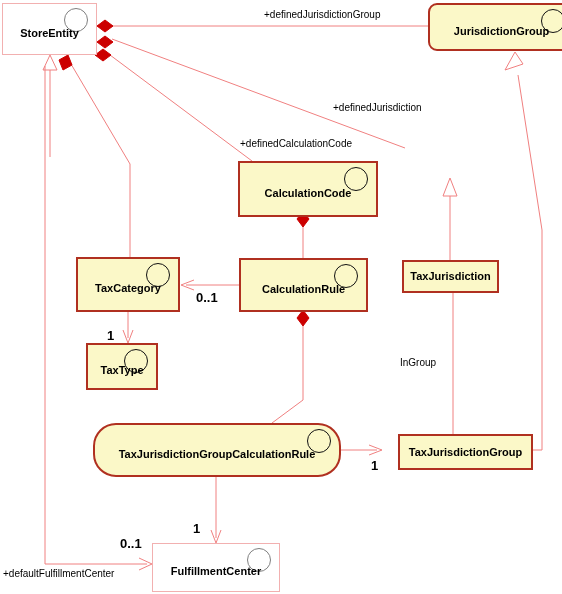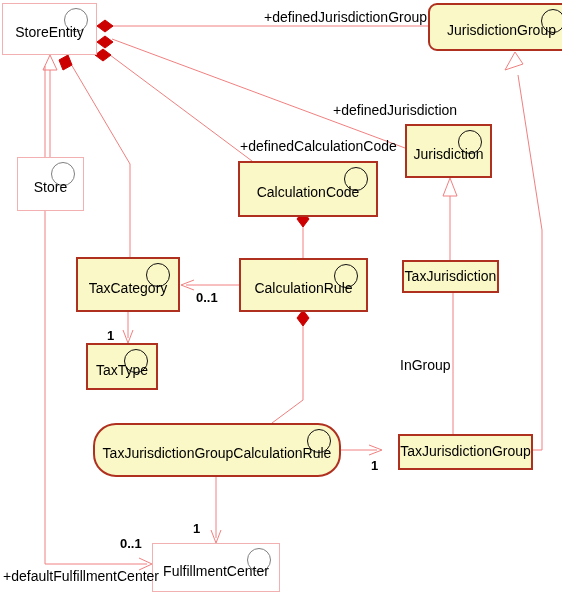--- a/index.html
+++ b/index.html
@@ -19,24 +19,25 @@
     position: absolute;
     left: 0; top: 0;
     width: 562px; height: 594px;
   }
   .uml-box {
     position: absolute;
     box-sizing: border-box;
     display: flex;
     align-items: center;
     justify-content: center;
-    font-size: 14px;
+    font-size: 11px;
     color: #000000;
     text-align: center;
     line-height: 1.1;
+    font-weight: bold;
   }
   .uml-box .bx-label {
     padding: 0 6px;
     position: relative;
     top: 4px;
   }
   .uml-box.filled {
     background: #fbf8c8;
     border: 2px solid #b03020;
   }
@@ -52,21 +53,21 @@
     border: 1px solid #111111;
     background: transparent;
     right: 8px;
     top: 4px;
   }
   .uml-box.plain .iface-circle {
     border-color: #808080;
   }
   .edge-label {
     position: absolute;
-    font-size: 14px;
+    font-size: 10px;
     color: #000000;
     white-space: nowrap;
   }
   .mult-label {
     position: absolute;
     font-size: 13px;
     font-weight: bold;
     color: #000000;
     white-space: nowrap;
   }
@@ -134,29 +135,21 @@
   <div class="uml-box plain" style="left:2px; top:3px; width:95px; height:52px;">
     <span class="iface-circle"></span>
     <span class="bx-label">StoreEntity</span>
   </div>
 
   <div class="uml-box filled" style="left:428px; top:3px; width:147px; height:48px;border-radius:9px;">
     <span class="iface-circle"></span>
     <span class="bx-label">JurisdictionGroup</span>
   </div>
 
-  <div class="uml-box filled" style="left:405px; top:124px; width:87px; height:54px;">
-    <span class="iface-circle"></span>
-    <span class="bx-label">Jurisdiction</span>
-  </div>
-
-  <div class="uml-box plain" style="left:17px; top:157px; width:67px; height:54px;">
-    <span class="iface-circle"></span>
-    <span class="bx-label">Store</span>
-  </div>
+
 
   <div class="uml-box filled" style="left:238px; top:161px; width:140px; height:56px;">
     <span class="iface-circle"></span>
     <span class="bx-label">CalculationCode</span>
   </div>
 
   <div class="uml-box filled" style="left:76px; top:257px; width:104px; height:55px;">
     <span class="iface-circle"></span>
     <span class="bx-label">TaxCategory</span>
   </div>

